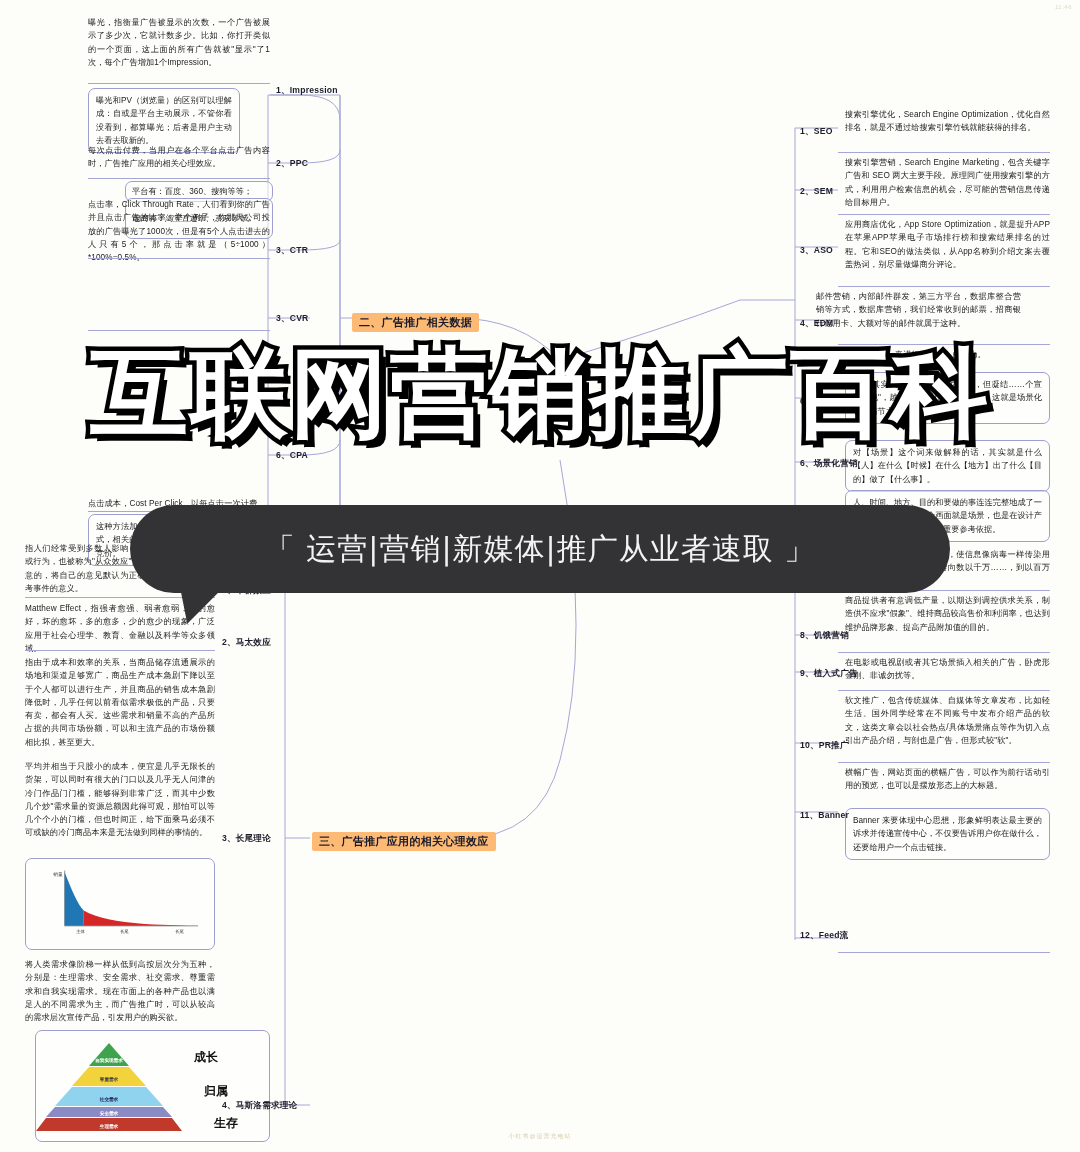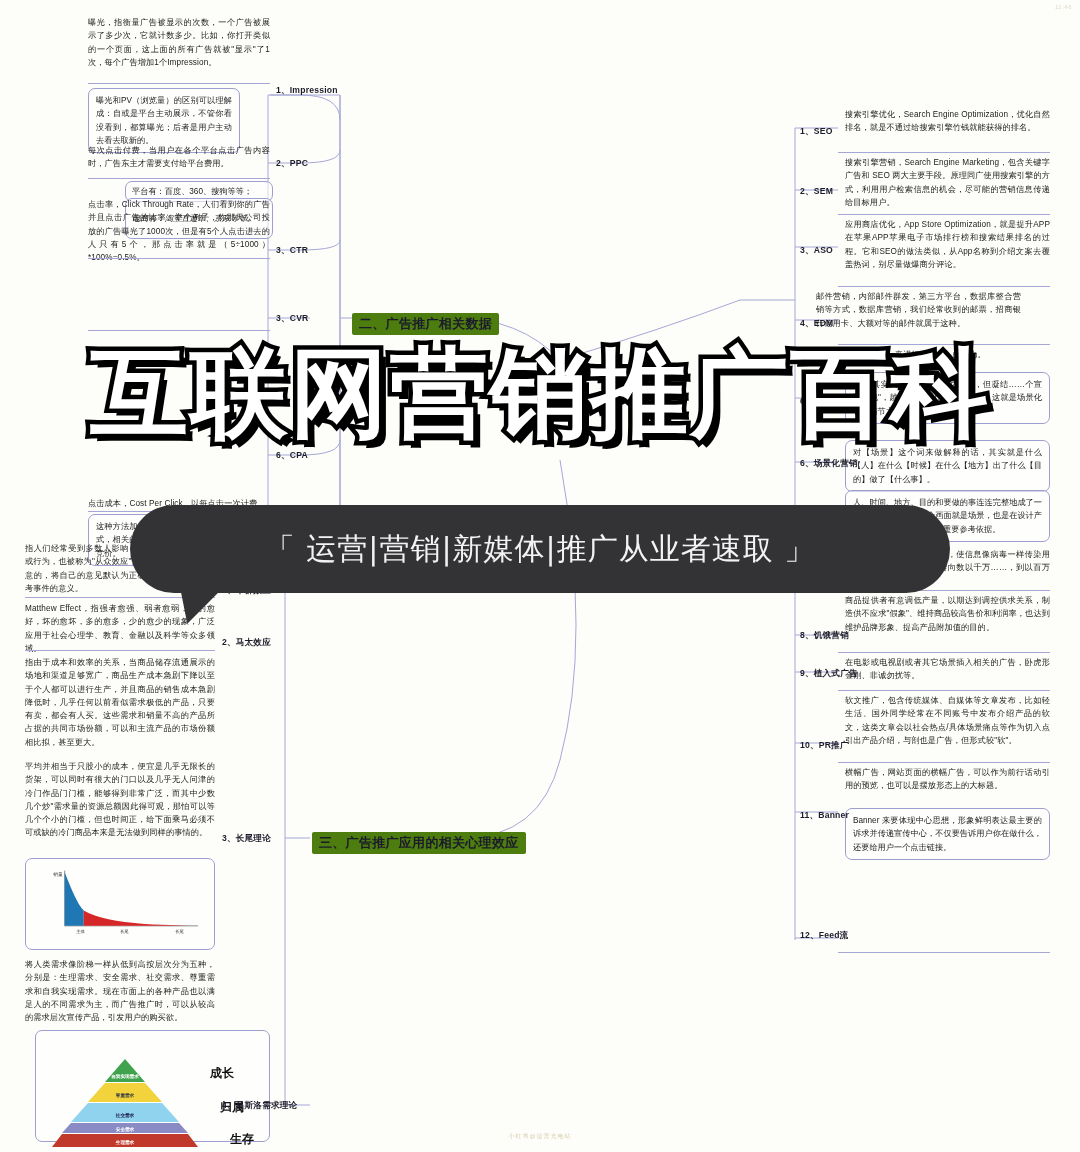--- a/index.html
+++ b/index.html
@@ -41,25 +41,25 @@
   .blabel{
     position:absolute;
     font-size:8.6px;
     color:#1c1c2b;
     font-weight:bold;
     white-space:nowrap;
     letter-spacing:.2px;
   }
   .clabel{
     position:absolute;
-    font-size:13px;
+    font-size:11px;
     font-weight:bold;
     color:#1b1b2c;
     white-space:nowrap;
-    background:#4d7c0f;
+    background:#fdba74;
     padding:2px 7px;
     border-radius:2px;
     letter-spacing:.3px;
   }
 
   svg.links{position:absolute;left:0;top:0;width:1080px;height:1152px;pointer-events:none;}
   svg.links path,svg.links line{fill:none;stroke:#a6a7d6;stroke-width:1;}
 
   
   #bigtitle{
@@ -160,21 +160,21 @@
     <path d="M795,743 L838,743"></path>
     <path d="M795,812 L838,812"></path>
     <path d="M795,938 L838,938"></path>
   </svg>
 
   <div class="note" style="left:88px;top:16px;width:182px;">曝光，指衡量广告被显示的次数，一个广告被展示了多少次，它就计数多少。比如，你打开类似的一个页面，这上面的所有广告就被"显示"了1次，每个广告增加1个Impression。</div>
   <div class="uline" style="left:88px;top:83px;width:182px;"></div>
   <div class="boxnote" style="left:88px;top:88px;width:152px;">曝光和PV（浏览量）的区别可以理解成：自或是平台主动展示，不管你看没看到，都算曝光；后者是用户主动去看去取新的。</div>
   <div class="blabel" style="left:276px;top:85px;">1、Impression</div>
 
-  <div class="note" style="left:88px;top:144px;width:182px;">每次点击付费，当用户在各个平台点击广告内容时，广告东主才需要支付给平台费用。</div>
+  <div class="note" style="left:88px;top:144px;width:182px;">每次点击付费，当用户在各个平台点击广告内容时，广告推广应用的相关心理效应。</div>
   <div class="uline" style="left:88px;top:178px;width:182px;"></div>
   <div class="boxnote" style="left:125px;top:181px;width:148px;padding:3px 6px;">
     <div>平台有：百度、360、搜狗等等；</div>
   </div>
   <div class="boxnote" style="left:125px;top:198px;width:148px;padding:13px 6px;font-style:italic;">
     <div>电商有：淘宝直通车、京东等等。</div>
   </div>
   <div class="blabel" style="left:276px;top:158px;">2、PPC</div>
 
   <div class="note" style="left:88px;top:198px;width:182px;">点击率，Click Through Rate，人们看到你的广告并且点击广告的比率。举个例子，你那天公司投放的广告曝光了1000次，但是有5个人点击进去的人只有5个，那点击率就是（5÷1000）*100%=0.5%。</div>
@@ -213,21 +213,21 @@
       <path d="M36,10 C44,30 50,44 56,50 L56,66 L36,66 Z" fill="#1f77b4"></path>
       <path d="M56,50 C70,58 90,62 120,64 C145,65.3 165,65.8 176,66 L176,66 L56,66 Z" fill="#d62728"></path>
       <text x="48" y="74" font-size="4.6" fill="#333">主体</text>
       <text x="94" y="74" font-size="4.6" fill="#333">长尾</text>
       <text x="152" y="74" font-size="4.6" fill="#333">长尾</text>
     </svg>
   </div>
 
   <div class="note" style="left:25px;top:958px;width:190px;">将人类需求像阶梯一样从低到高按层次分为五种，分别是：生理需求、安全需求、社交需求、尊重需求和自我实现需求。现在市面上的各种产品也以满足人的不同需求为主，而广告推广时，可以从较高的需求层次宣传产品，引发用户的购买欲。</div>
 
-  <div class="boxnote" style="left:35px;top:1030px;width:235px;height:112px;padding:16px;">
+  <div class="boxnote" style="left:35px;top:1030px;width:235px;height:112px;padding:0;">
     <svg viewBox="0 0 235 112" style="width:235px;height:112px;">
       <polygon points="73,12 93,35 53,35" fill="#3fa34d"></polygon>
       <polygon points="93,36 110,55 36,55 53,36" fill="#f2d33c"></polygon>
       <polygon points="110,56 127,75 19,75 36,56" fill="#8fd3ef"></polygon>
       <polygon points="127,76 136,86 10,86 19,76" fill="#8a8ac4"></polygon>
       <polygon points="136,87 146,100 0,100 10,87" fill="#c0392b"></polygon>
       <text x="73" y="31" font-size="4.6" fill="#fff" text-anchor="middle" font-weight="bold">自我实现需求</text>
       <text x="73" y="50" font-size="4.6" fill="#444" text-anchor="middle" font-weight="bold">尊重需求</text>
       <text x="73" y="70" font-size="4.6" fill="#225" text-anchor="middle" font-weight="bold">社交需求</text>
       <text x="73" y="84" font-size="4.6" fill="#fff" text-anchor="middle" font-weight="bold">安全需求</text>

